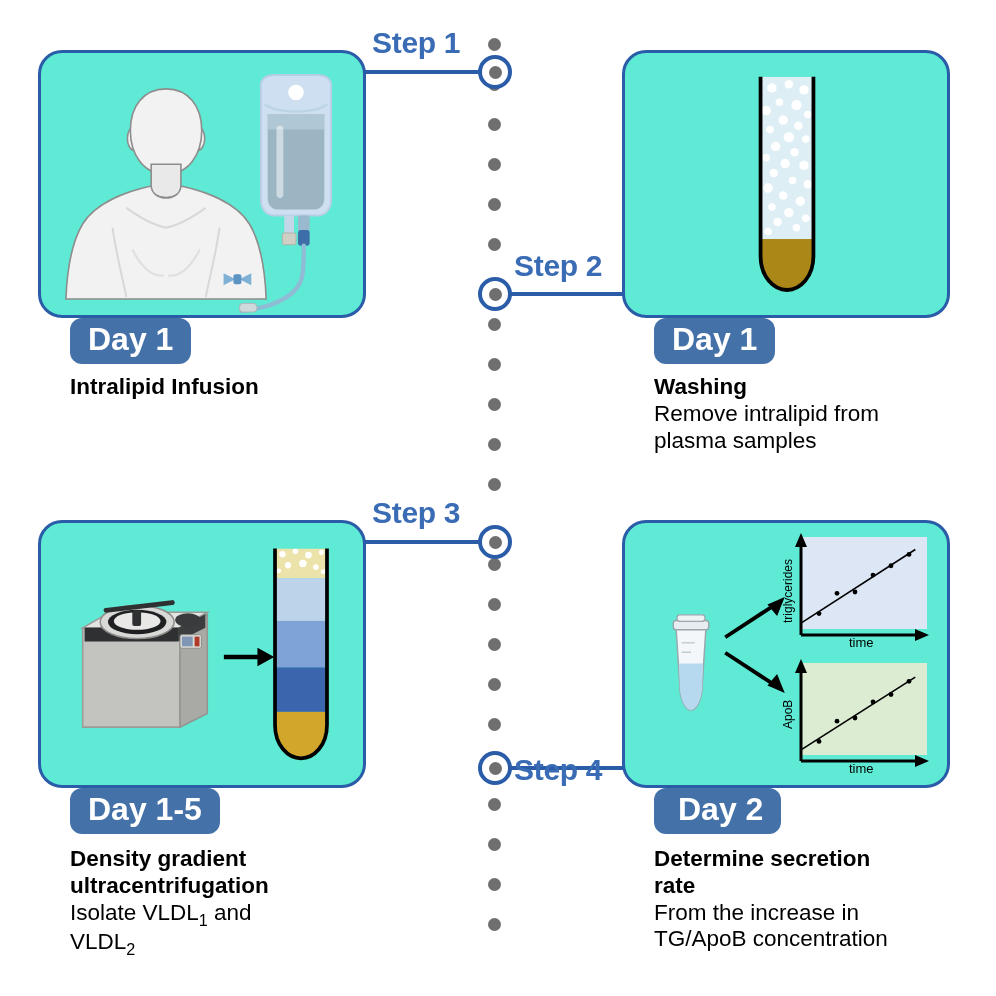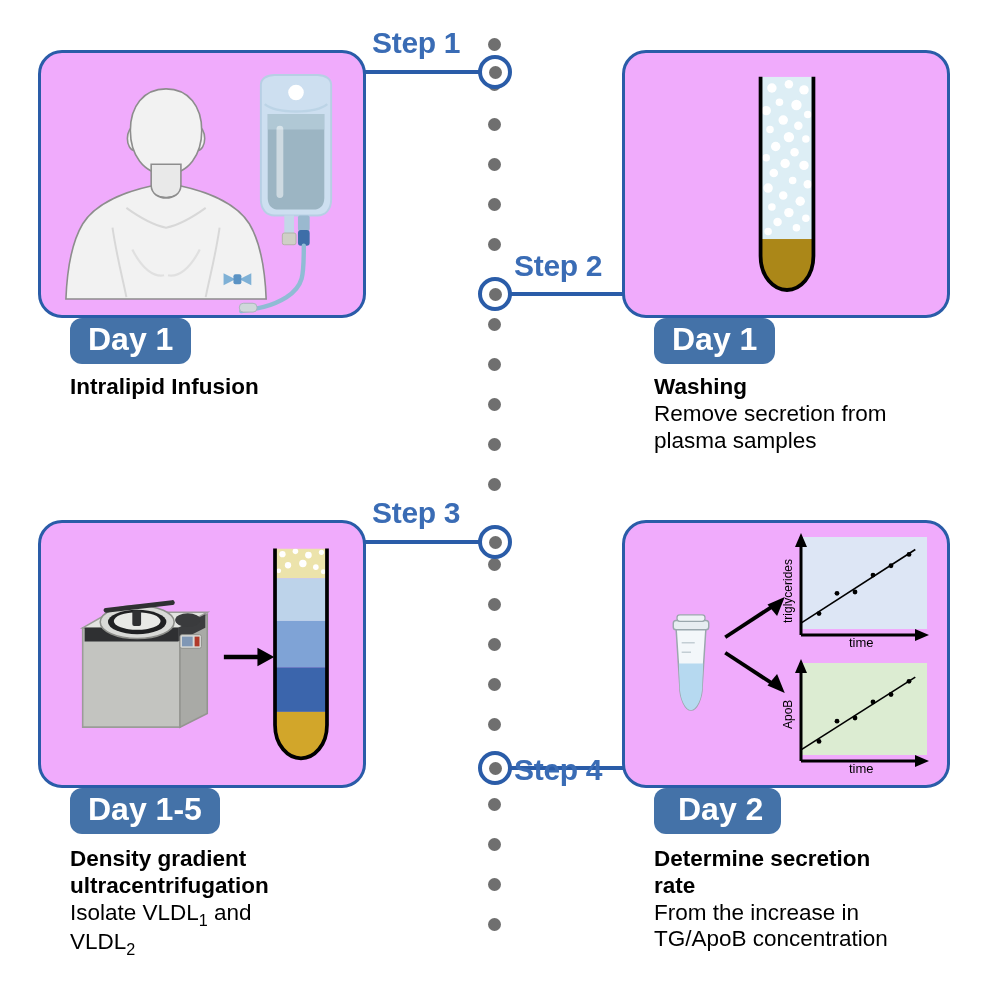--- a/index.html
+++ b/index.html
@@ -17,21 +17,21 @@
            left:-10px;display:flex;align-items:center;justify-content:center;}
   .tl-node i{display:block;width:13px;height:13px;border-radius:50%;background:#6f6f6f;}
 
   .connector{position:absolute;height:4px;background:#2a5ca8;}
 
   .step-label{position:absolute;color:#3a6cb5;font-weight:bold;font-size:30px;
               letter-spacing:-0.3px;white-space:nowrap;}
 
   
   .panel{position:absolute;border:3px solid #2a5ca8;border-radius:24px;
-         background:#f0abfc;box-sizing:border-box;}
+         background:#5eead4;box-sizing:border-box;}
   .day-badge{position:absolute;background:#4472a8;color:#ffffff;font-weight:bold;
              font-size:32px;border-radius:12px;padding:3px 18px 6px 18px;
              white-space:nowrap;line-height:1.15;}
   .caption{position:absolute;font-size:22.5px;line-height:1.19;color:#000000;}
   .caption .b{font-weight:bold;}
   .caption .n{font-weight:normal;}
   sub{font-size:0.72em;}
 
   
   .fig{position:absolute;}
@@ -196,21 +196,21 @@
           <circle cx="60" cy="166" r="4"></circle>
             <circle cx="30" cy="170" r="4"></circle>
         </g>
       </g>
       <path d="M22,6 L22,196 C22,218 36,232 50,232 C64,232 78,218 78,196 L78,6" fill="none" stroke="#000000" stroke-width="4"></path>
     </svg>
   </div>
   <div class="day-badge" style="left:654px;top:318px;">Day 1</div>
   <div class="caption" style="left:654px;top:374px;width:330px;">
     <div class="b">Washing</div>
-    <div class="n">Remove secretion from</div>
+    <div class="n">Remove intralipid from</div>
     <div class="n">plasma samples</div>
   </div>
 
   <div class="panel" style="left:38px;top:520px;width:328px;height:268px;">
     <svg class="fig" viewBox="0 0 150 160" style="left:30px;top:58px;width:146px;height:156px;">
 
       <path d="M12,48 L112,48 L112,150 L12,150 Z" fill="#c3c4c0" stroke="#9b9c98" stroke-width="1.6"></path>
       <path d="M112,48 L140,34 L140,136 L112,150 Z" fill="#a9aaa6" stroke="#949590" stroke-width="1.6"></path>
 
       <path d="M12,48 L40,32 L140,32 L112,48 Z" fill="#e3e4e1" stroke="#9b9c98" stroke-width="1.6"></path>

